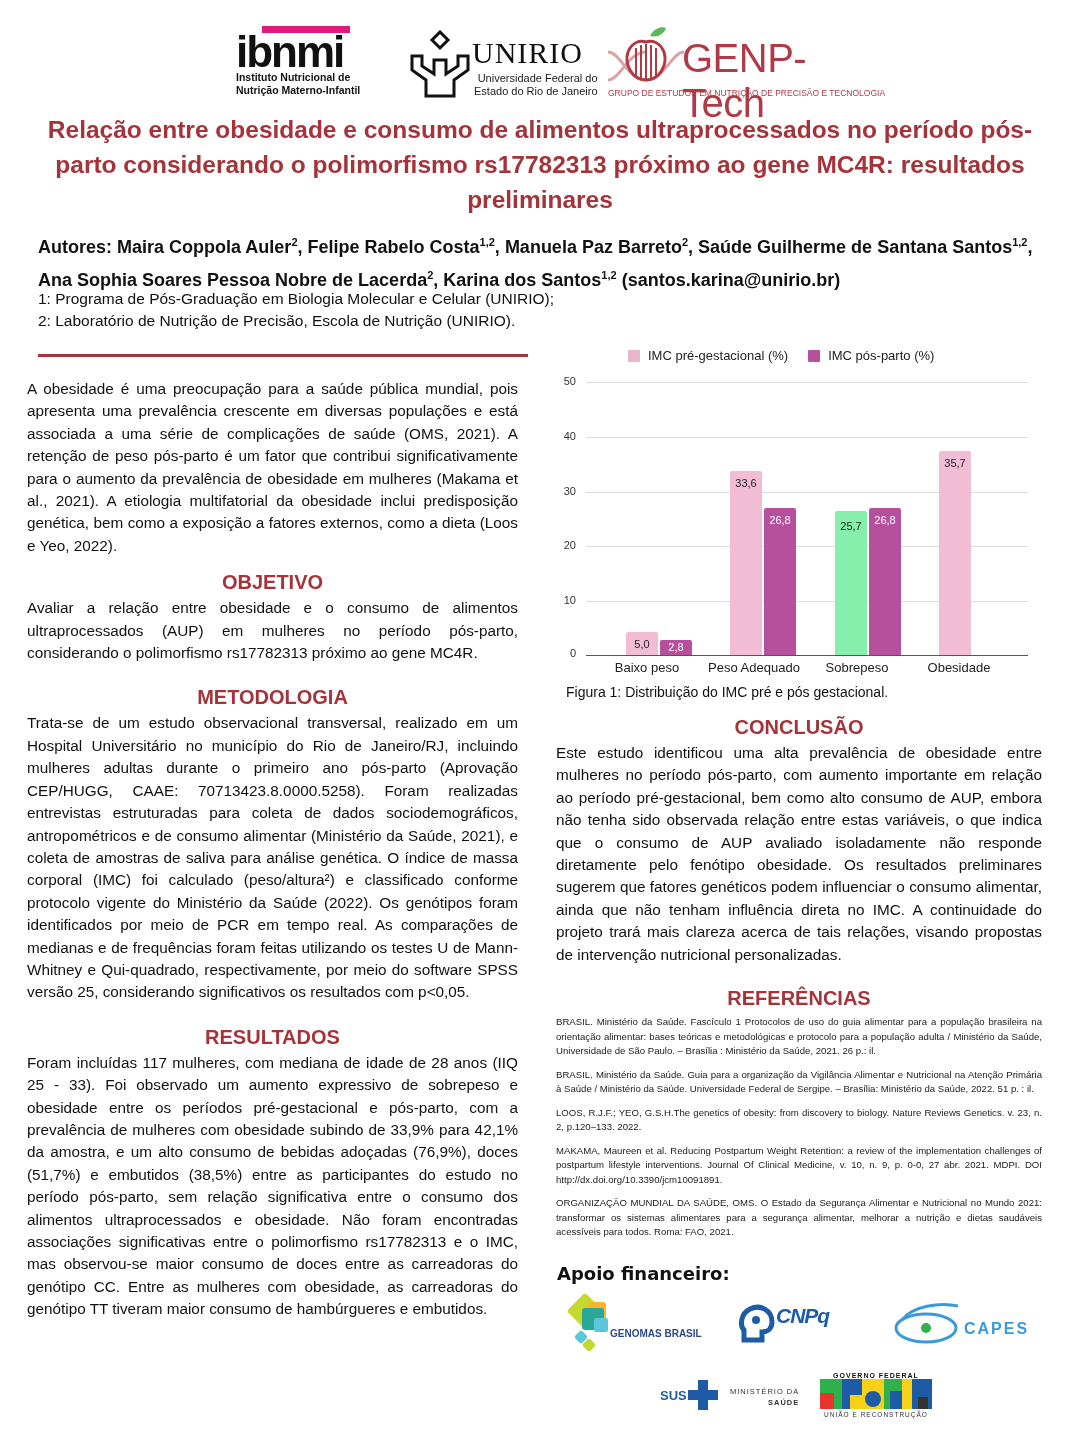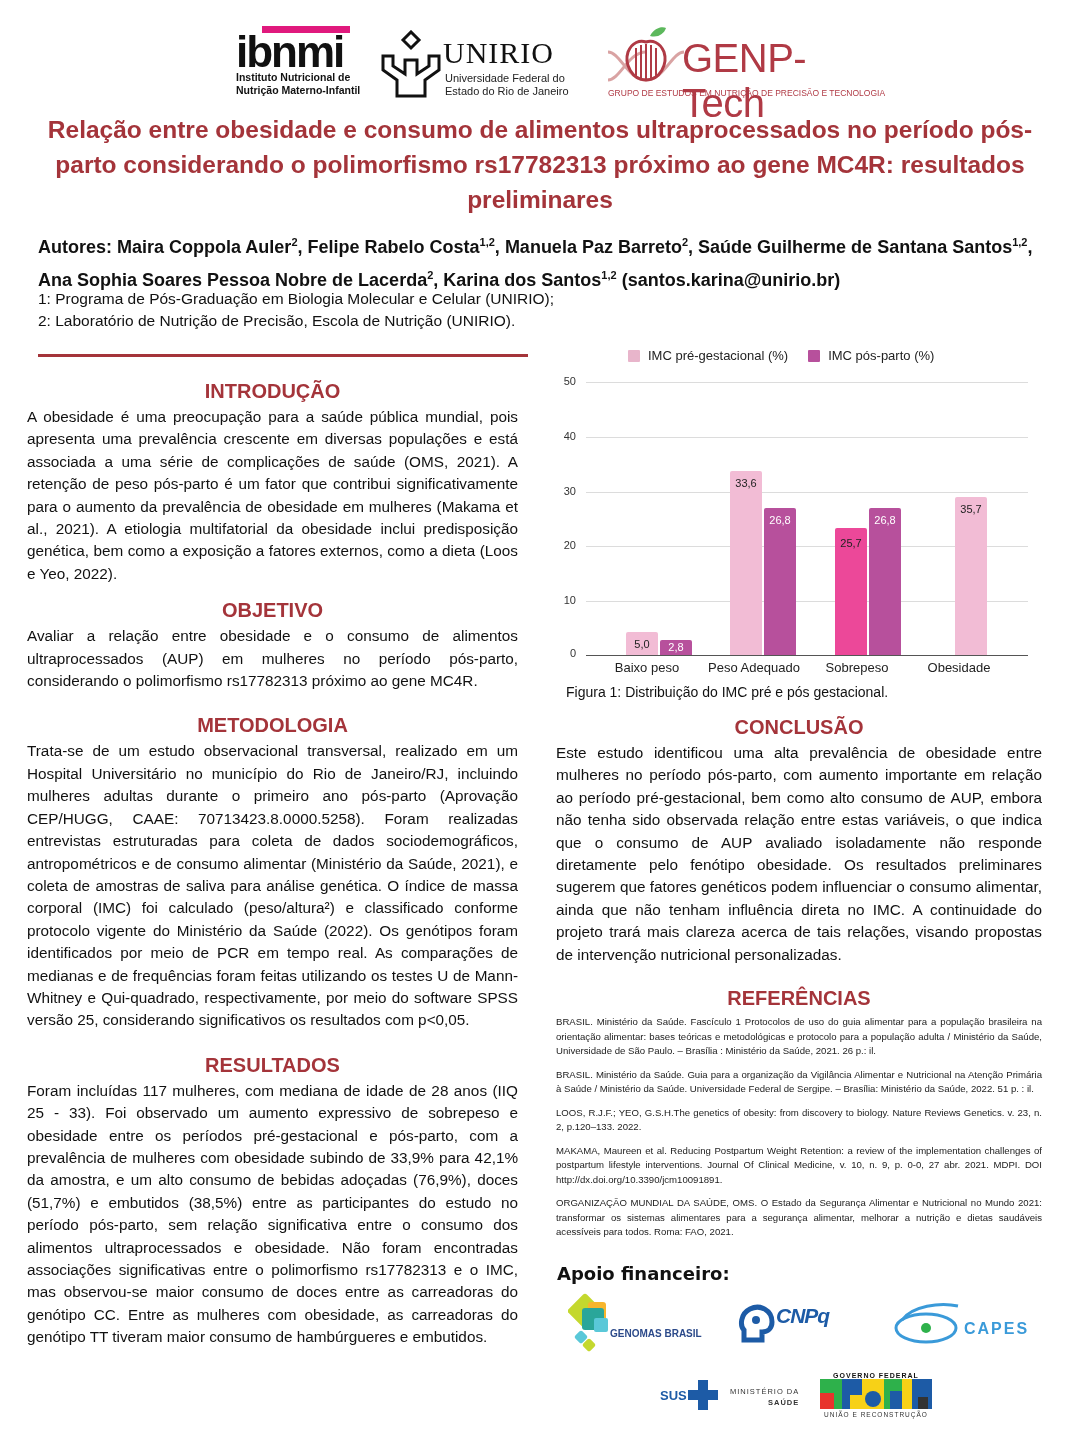--- a/index.html
+++ b/index.html
@@ -5,21 +5,21 @@
     * { box-sizing: border-box; margin: 0; padding: 0; }
     html, body { width: 1080px; height: 1440px; background: #ffffff; overflow: hidden; }
     body { font-family: "Liberation Sans", sans-serif; color: #111; position: relative; }
 
     .logos { position: absolute; top: 18px; left: 0; width: 1080px; height: 90px; }
     .logo-ibnmi { position: absolute; left: 236px; top: 8px; width: 130px; }
     .ibnmi-bar { width: 88px; height: 7px; background: #e0197d; margin-left: 26px; }
     .ibnmi-word { font-family: "Liberation Sans", sans-serif; font-weight: 900; font-size: 44px; letter-spacing: -2px; line-height: 38px; color: #111; }
     .ibnmi-sub { font-size: 10.5px; font-weight: 700; line-height: 13px; color: #111; white-space: nowrap; }
 
-    .logo-unirio { position: absolute; left: 379px; top: 12px; width: 190px; height: 72px; }
+    .logo-unirio { position: absolute; left: 408px; top: 12px; width: 190px; height: 72px; text-align: right; }
     .unirio-mark { position: absolute; left: 0; top: 0; width: 64px; height: 70px; }
     .unirio-word { position: absolute; left: 64px; top: 6px; font-family: "Liberation Serif", serif; font-size: 30px; color: #111; letter-spacing: 1px; }
     .unirio-sub { position: absolute; left: 66px; top: 42px; font-size: 11px; line-height: 13px; color: #222; }
 
     .logo-genp { position: absolute; left: 606px; top: 0; width: 270px; height: 90px; }
     .genp-mark { position: absolute; left: 0; top: 8px; width: 80px; height: 56px; }
     .genp-word { position: absolute; left: 76px; top: 18px; font-size: 40px; color: #b03a45; letter-spacing: -0.5px; }
     .genp-sub { position: absolute; left: 2px; top: 70px; font-size: 8.5px; color: #b03a45; white-space: nowrap; }
 
     .title { position: absolute; top: 112px; left: 30px; width: 1020px; text-align: center; color: #a4343a; font-weight: 700; font-size: 24.5px; line-height: 35px; }
@@ -111,21 +111,20 @@
 
 <div class="affil">
   <div>1: Programa de Pós-Graduação em Biologia Molecular e Celular (UNIRIO);</div>
   <div>2: Laboratório de Nutrição de Precisão, Escola de Nutrição (UNIRIO).</div>
 </div>
 
 <div class="divider"></div>
 
 <div class="col col-left">
   <section>
-    <h2 class="sec-title">INTRODUÇÃO</h2>
     <p class="sec-body">A obesidade é uma preocupação para a saúde pública mundial, pois apresenta uma prevalência crescente em diversas populações e está associada a uma série de complicações de saúde (OMS, 2021). A retenção de peso pós-parto é um fator que contribui significativamente para o aumento da prevalência de obesidade em mulheres (Makama et al., 2021). A etiologia multifatorial da obesidade inclui predisposição genética, bem como a exposição a fatores externos, como a dieta (Loos e Yeo, 2022).</p>
   </section>
   <div class="gap"></div>
   <section>
     <h2 class="sec-title">OBJETIVO</h2>
     <p class="sec-body">Avaliar a relação entre obesidade e o consumo de alimentos ultraprocessados (AUP) em mulheres no período pós-parto, considerando o polimorfismo rs17782313 próximo ao gene MC4R.</p>
   </section>
   <div class="gap" style="height:20px"></div>
   <section>
     <h2 class="sec-title">METODOLOGIA</h2>
@@ -175,28 +174,28 @@
         <span class="bar-label" style="color:#fff;top:1px">2,8</span>
       </div>
 
       <div class="bar" style="left:144px;height:184.1px;background:#f2bcd5;">
         <span class="bar-label" style="color:#222">33,6</span>
       </div>
       <div class="bar" style="left:178px;height:146.9px;background:#b7509c;">
         <span class="bar-label" style="color:#fff">26,8</span>
       </div>
 
-      <div class="bar" style="left:249px;height:127px;background:#ec4899;">
+      <div class="bar" style="left:249px;height:144px;background:#86efac;">
         <span class="bar-label" style="color:#222;top:9px">25,7</span>
       </div>
       <div class="bar" style="left:283px;height:146.9px;background:#b7509c;">
         <span class="bar-label" style="color:#fff">26,8</span>
       </div>
 
-      <div class="bar" style="left:353px;height:158px;background:#f2bcd5;margin-left:16px;">
+      <div class="bar" style="left:353px;height:204px;background:#f2bcd5;">
         <span class="bar-label" style="color:#222">35,7</span>
       </div>
     </div>
   </div>
 
   <div class="xlab" style="left:40px">Baixo peso</div>
   <div class="xlab" style="left:144px;width:116px">Peso Adequado</div>
   <div class="xlab" style="left:250px">Sobrepeso</div>
   <div class="xlab" style="left:352px">Obesidade</div>
 

